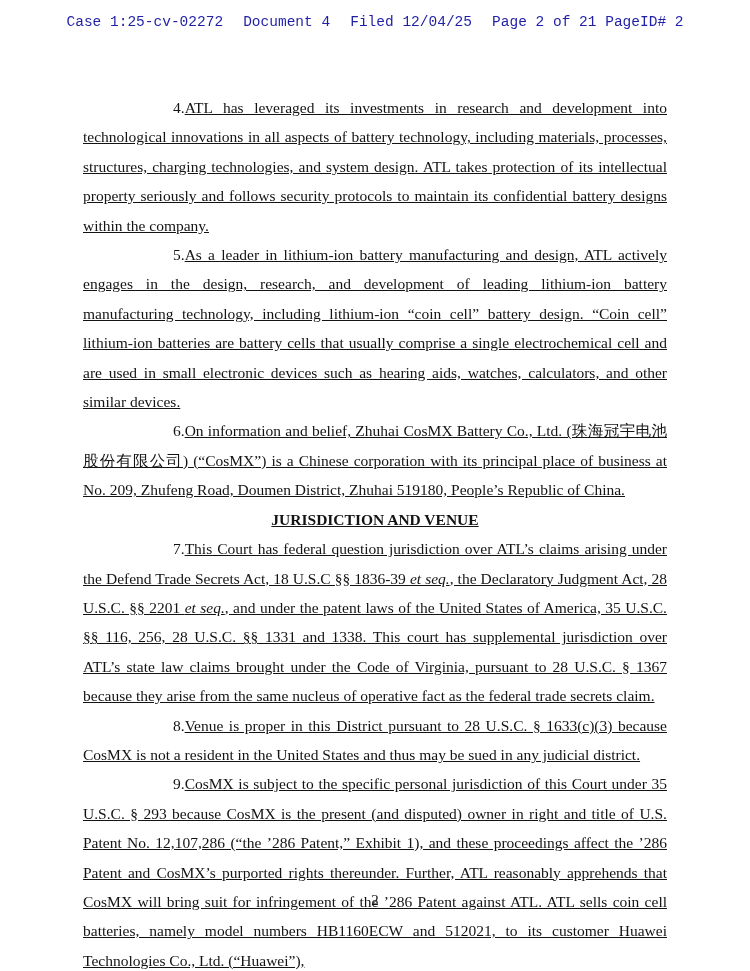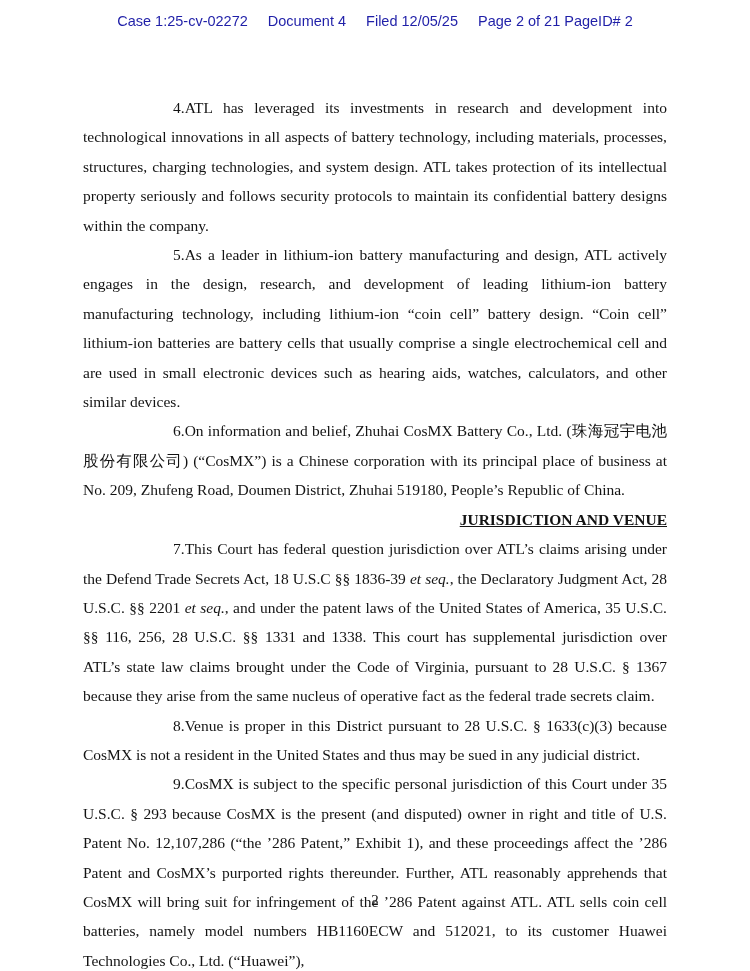--- a/index.html
+++ b/index.html
@@ -15,39 +15,39 @@
   .stamp {
     position: absolute;
     top: 13px;
     left: 0;
     right: 0;
     text-align: center;
     font-family: "Liberation Sans", sans-serif;
     font-size: 14.5px;
     white-space: nowrap;
   }
-  .stamp .seg { margin: 8px 8px; }
+  .stamp .seg { margin: 8px 8px; font-family: Liberation Mono, monospace; }
   .doc-body {
     position: absolute;
     top: 93px;
     left: 83px;
     right: 83px;
     font-size: 15.5px;
     line-height: 29.4px;
     text-align: justify;
   }
-  p.para { margin: 0; text-indent: 45px; }
+  p.para { margin: 0; text-indent: 45px; text-decoration: underline; }
   .para-num { display: inline-block; min-width: 38px; }
   .section-heading {
     margin: 0;
     font-size: 15.5px;
     line-height: 29.4px;
     font-weight: bold;
     text-decoration: underline;
-    text-align: right;
+    text-align: center;
     text-indent: 0;
   }
   em { font-style: italic; }
   .page-number {
     position: absolute;
     top: 886px;
     left: 0;
     right: 0;
     text-align: center;
     font-size: 15px;
@@ -55,21 +55,21 @@
   }
 </style>
 </head>
 <body>
 
 <div class="page" style="background: rgb(255, 255, 255);">
 
   <div class="stamp" style="color: rgb(31, 31, 168);">
     <span class="seg">Case 1:25-cv-02272</span>
     <span class="seg">Document 4</span>
-    <span class="seg">Filed 12/05/25</span>
+    <span class="seg">Filed 12/04/25</span>
     <span class="seg">Page 2 of 21 PageID# 2</span>
   </div>
 
   <div class="doc-body" id="doc-body" style="color: rgb(19, 19, 19);">
       <p class="para"><span class="para-num">4.</span><span>ATL has leveraged its investments in research and development into technological innovations in all aspects of battery technology, including materials, processes, structures, charging technologies, and system design. ATL takes protection of its intellectual property seriously and follows security protocols to maintain its confidential battery designs within the company.</span></p>
       <p class="para"><span class="para-num">5.</span><span>As a leader in lithium-ion battery manufacturing and design, ATL actively engages in the design, research, and development of leading lithium-ion battery manufacturing technology, including lithium-ion “coin cell” battery design. “Coin cell” lithium-ion batteries are battery cells that usually comprise a single electrochemical cell and are used in small electronic devices such as hearing aids, watches, calculators, and other similar devices.</span></p>
       <p class="para"><span class="para-num">6.</span><span>On information and belief, Zhuhai CosMX Battery Co., Ltd. (珠海冠宇电池股份有限公司) (“CosMX”) is a Chinese corporation with its principal place of business at No. 209, Zhufeng Road, Doumen District, Zhuhai 519180, People’s Republic of China.</span></p>
       <div class="section-heading">JURISDICTION AND VENUE</div>
       <p class="para"><span class="para-num">7.</span><span>This Court has federal question jurisdiction over ATL’s claims arising under the Defend Trade Secrets Act, 18 U.S.C §§ 1836-39 </span><em>et seq.</em><span>, the Declaratory Judgment Act, 28 U.S.C. §§ 2201 </span><em>et seq.</em><span>, and under the patent laws of the United States of America, 35 U.S.C. §§ 116, 256, 28 U.S.C. §§ 1331 and 1338.  This court has supplemental jurisdiction over ATL’s state law claims brought under the Code of Virginia, pursuant to 28 U.S.C. § 1367 because they arise from the same nucleus of operative fact as the federal trade secrets claim.</span></p>
       <p class="para"><span class="para-num">8.</span><span>Venue is proper in this District pursuant to 28 U.S.C. § 1633(c)(3) because CosMX is not a resident in the United States and thus may be sued in any judicial district.</span></p>

